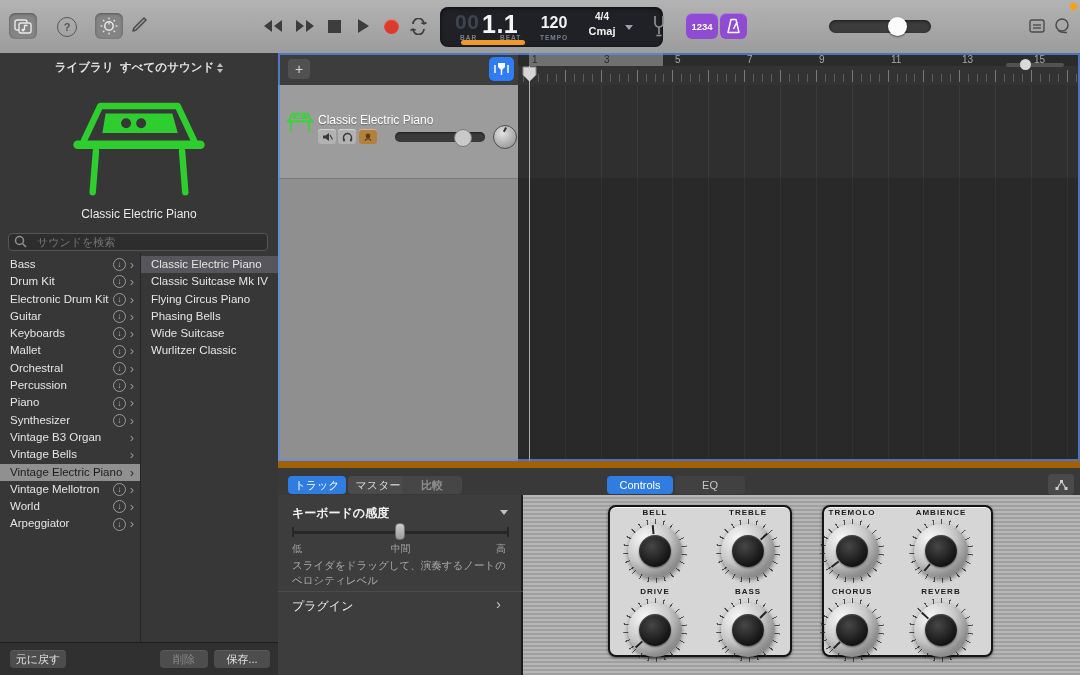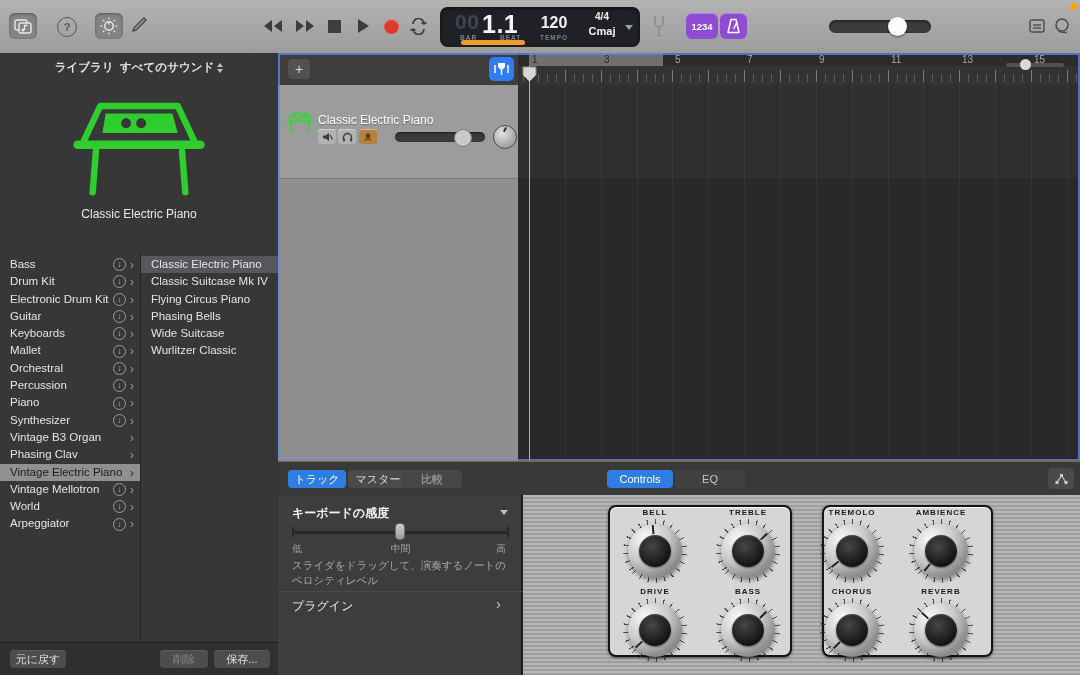--- a/index.html
+++ b/index.html
@@ -13,21 +13,21 @@
     background:linear-gradient(#b3b3b3,#9c9c9c);border-bottom:1px solid #6f6f6f;}
   .tb-btn{border-radius:6px;background:#848484;box-shadow:inset 0 1px 3px rgba(0,0,0,.35);
     display:flex;align-items:center;justify-content:center;color:#e9e9e9;}
   .tb-ghost{display:flex;align-items:center;justify-content:center;color:#4c4c4c;}
   .help-circle{width:18px;height:18px;border:1.5px solid #565656;border-radius:50%;
     color:#565656;font-size:11px;font-weight:bold;display:flex;align-items:center;justify-content:center;}
   .transport{color:#3d3d3d;}
   .rec-dot{width:15px;height:15px;border-radius:50%;background:#dd3a2e;box-shadow:inset 0 1px 1px rgba(255,255,255,.4);}
 
   
-  #lcd{left:440px;top:7px;width:200px;height:40px;background:#1f2126;border-radius:8px;
+  #lcd{left:440px;top:7px;width:223px;height:40px;background:#1f2126;border-radius:8px;
        box-shadow:inset 0 1px 4px rgba(0,0,0,.7);color:#f2f2f2;}
   .lcd-ghost{left:15px;top:3px;font-size:21px;font-weight:bold;color:#3f444e;letter-spacing:.5px;}
   .lcd-pos{left:42px;top:3px;font-size:25px;font-weight:bold;color:#f5f5f5;letter-spacing:.5px;}
   .lcd-sub{font-size:6.5px;color:#79808d;letter-spacing:1px;font-weight:bold;}
   .lcd-orange{left:21px;top:33px;width:64px;height:5px;border-radius:3px;background:#f09a2e;}
   .lcd-tempo{left:96px;top:7px;width:36px;text-align:center;font-size:16px;font-weight:bold;}
   .lcd-sig{left:142px;top:4px;width:40px;text-align:center;font-size:10px;font-weight:bold;line-height:11px;}
   .lcd-key{left:142px;top:18px;width:40px;text-align:center;font-size:11px;font-weight:bold;}
   .tri-down{width:0;height:0;border-left:4px solid transparent;border-right:4px solid transparent;border-top:5px solid #9aa0ac;}
 
@@ -101,21 +101,21 @@
     background-image:repeating-linear-gradient(90deg,#3b3b3b 0 1px,transparent 1px 35.86px);background-position-x:11px;}
   #lane-below{left:0;top:125px;width:562px;height:283px;background:#292929;
     background-image:repeating-linear-gradient(90deg,#313131 0 1px,transparent 1px 35.86px);background-position-x:11px;}
   #playhead-line{left:11px;top:13px;width:1px;height:395px;background:rgba(215,215,215,.75);}
   #zoom-track{left:488px;top:10px;width:58px;height:4px;border-radius:2px;background:#525252;}
   #zoom-knob{left:502px;top:6px;width:11px;height:11px;border-radius:50%;background:#d9d9d9;}
   #focus-ring{left:278px;top:53px;width:802px;height:408px;border:2px solid rgba(90,140,240,.75);
     box-sizing:border-box;pointer-events:none;z-index:30;}
 
   
-  #tabsbar{left:278px;top:461px;width:802px;height:34px;background:#393939;border-top:1px solid #a16207;}
+  #tabsbar{left:278px;top:461px;width:802px;height:34px;background:#393939;border-top:7px solid #a16207;}
   .pill{top:8px;height:18px;border-radius:4px;display:flex;align-items:center;justify-content:center;
     font-size:11px;color:#dedede;background:#4b4b4b;}
   .pill.blue{background:#2f7de1;color:#fff;}
   .pill.dim{background:#464646;color:#8f8f8f;}
   .pill.flat{background:#414141;color:#c6c6c6;}
   #node-btn{left:770px;top:6px;width:26px;height:21px;border-radius:4px;background:#4a4a4a;
     display:flex;align-items:center;justify-content:center;color:#cdcdcd;}
 
   #inspector{left:278px;top:495px;width:245px;height:180px;background:#3d3d3d;border-right:2px solid #1c1c1c;box-sizing:border-box;}
   .insp-title{left:14px;top:10px;font-size:12px;font-weight:bold;color:#f0f0f0;}
@@ -279,20 +279,27 @@
         <line x1="25" y1="54" x2="22" y2="92"></line>
         <line x1="105" y1="54" x2="108" y2="92"></line>
       </g>
       <polygon points="34,19 96,19 101,37 31,37" fill="#2ece2e"></polygon>
       <circle cx="53" cy="28" r="4.6" fill="#373737"></circle>
         <circle cx="67" cy="28" r="4.6" fill="#373737"></circle>
     </svg>
 
     <div id="inst-label" class="abs">Classic Electric Piano</div>
 
+    <div id="search-wrap" class="abs">
+      <input id="search-input" type="text" placeholder="サウンドを検索" style="">
+      <svg id="search-icon" class="abs" width="13" height="13" viewBox="0 0 13 13" fill="none" stroke="currentColor" stroke-width="1.5">
+        <circle cx="5.5" cy="5.5" r="4"></circle>
+          <line x1="8.5" y1="8.5" x2="12" y2="12"></line>
+      </svg>
+    </div>
 
     <div id="cat-col" class="abs list-col">
       <div class="row">
           <span class="lbl">Bass</span>
           <span class="dl-icon">↓</span>
           <span class="chev">›</span>
         </div>
       <div class="row">
           <span class="lbl">Drum Kit</span>
           <span class="dl-icon">↓</span>
@@ -336,21 +343,21 @@
       <div class="row">
           <span class="lbl">Synthesizer</span>
           <span class="dl-icon">↓</span>
           <span class="chev">›</span>
         </div>
       <div class="row">
           <span class="lbl">Vintage B3 Organ</span>
           <span class="chev">›</span>
         </div>
       <div class="row">
-          <span class="lbl">Phasing Clav</span>
+          <span class="lbl">Vintage Bells</span>
           <span class="chev">›</span>
         </div>
       <div class="row sel-light">
           <span class="lbl">Vintage Electric Piano</span>
           <span class="chev">›</span>
         </div>
       <div class="row">
           <span class="lbl">Vintage Mellotron</span>
           <span class="dl-icon">↓</span>
           <span class="chev">›</span>

